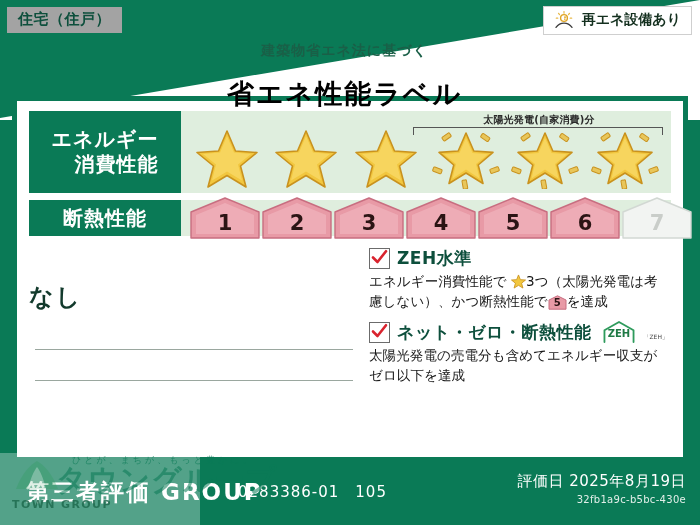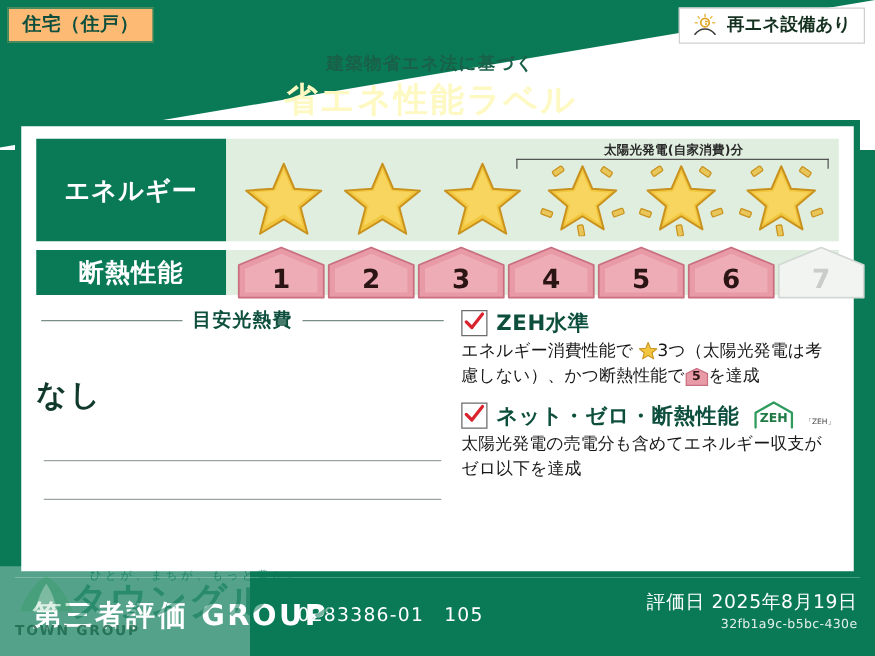--- a/index.html
+++ b/index.html
@@ -14,40 +14,40 @@
   
   .wedge{
     position:absolute;left:0;top:0;width:700px;height:120px;
     background:#ffffff;
     clip-path:polygon(0 118px, 700px 0px, 700px 120px, 0 120px);
   }
 
   
   .toptag{
     position:absolute;left:6px;top:6px;
-    background:#fdba74;border:1px solid #0a7a56;
+    background:#a3a3a3;border:1px solid #0a7a56;
     padding:3px 11px 4px;
     font-size:15px;font-weight:bold;color:#0d4f3c;letter-spacing:.5px;
     z-index:6;
   }
   
   .retag{
     position:absolute;right:8px;top:6px;
     background:#ffffff;border:1px solid #cfcfcf;
     padding:3px 10px 4px 8px;
     display:flex;align-items:center;gap:6px;
     font-size:14px;font-weight:bold;color:#14301f;
     z-index:6;
   }
   .sun-ico{width:24px;height:20px;flex:0 0 auto;}
 
   
   .titles{position:absolute;left:0;right:11px;top:42px;text-align:center;z-index:5;}
   .t-sub{font-size:14px;font-weight:bold;color:#1a5f47;letter-spacing:1px;}
-  .t-main{font-size:27px;font-weight:bold;color:#fef9c3;letter-spacing:2px;margin-top:2px;}
+  .t-main{font-size:27px;font-weight:bold;color:#000000;letter-spacing:2px;margin-top:16px;}
 
   
   .panel{
     position:absolute;left:12px;top:96px;width:676px;height:366px;
     background:#ffffff;
     border:5px solid #0a7a56;
     box-sizing:border-box;
     z-index:4;
   }
   .panel-in{position:absolute;inset:0;padding:10px 12px 0;box-sizing:border-box;}
@@ -160,20 +160,21 @@
     <div class="t-main">省エネ性能ラベル</div>
   </div>
 
   <div class="panel">
     <div class="panel-in">
 
       <div class="row">
         <div class="row-lbl">
           <div>
             <div>エネルギー</div>
+            <div>消費性能</div>
           </div>
         </div>
         <div class="row-body">
           <div class="solar-note">太陽光発電(自家消費)分</div>
           <div class="bracket"></div>
           <div class="stars">
 
             <div class="star-wrap">
               <svg width="72" height="66" viewBox="0 0 72 66">
                 <polygon points="36,8 44.5,28 66,29.5 49.5,43 55,64 36,52.5 17,64 22.5,43 6,29.5 27.5,28" fill="#f2c73f" stroke="#c9921e" stroke-width="1.6" stroke-linejoin="round"></polygon>
@@ -301,25 +302,20 @@
               <span>7</span>
             </div>
 
           </div>
         </div>
       </div>
 
       <div class="lower">
 
         <div class="lower-left">
-          <div class="cost-head">
-            <div class="ln"></div>
-            <div class="cost-title">目安光熱費</div>
-            <div class="ln"></div>
-          </div>
           <div class="cost-val">なし</div>
           <div class="cost-rule"></div>
           <div class="cost-rule2"></div>
         </div>
 
         <div class="lower-right">
 
           <div class="claim">
             <div class="claim-head">
               <div class="cbox">

